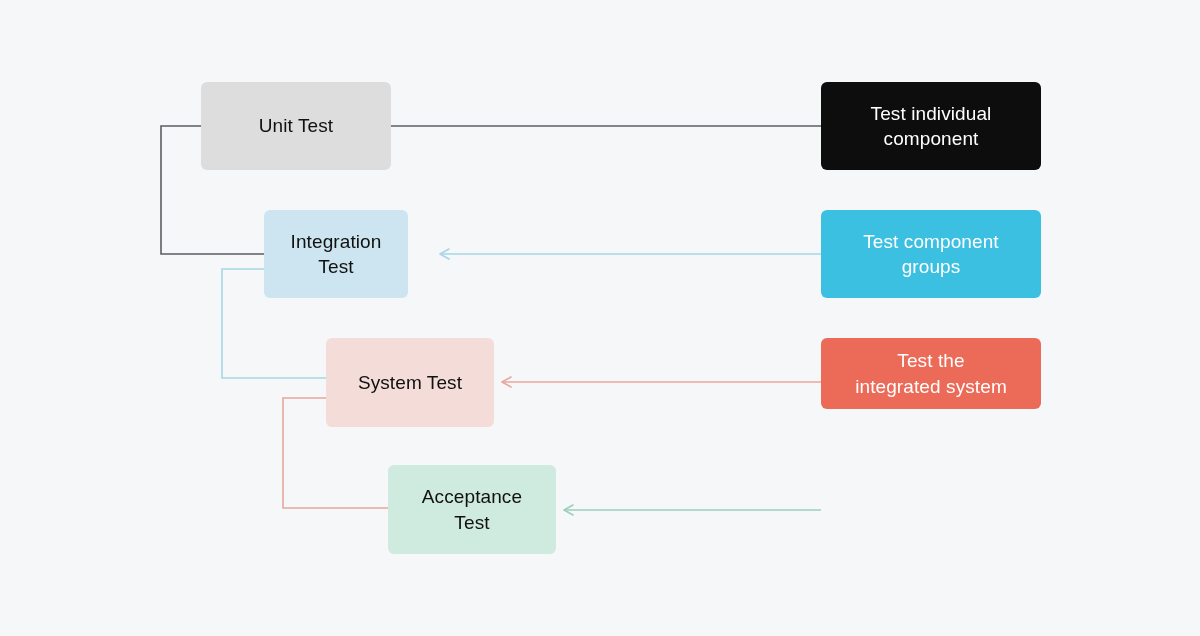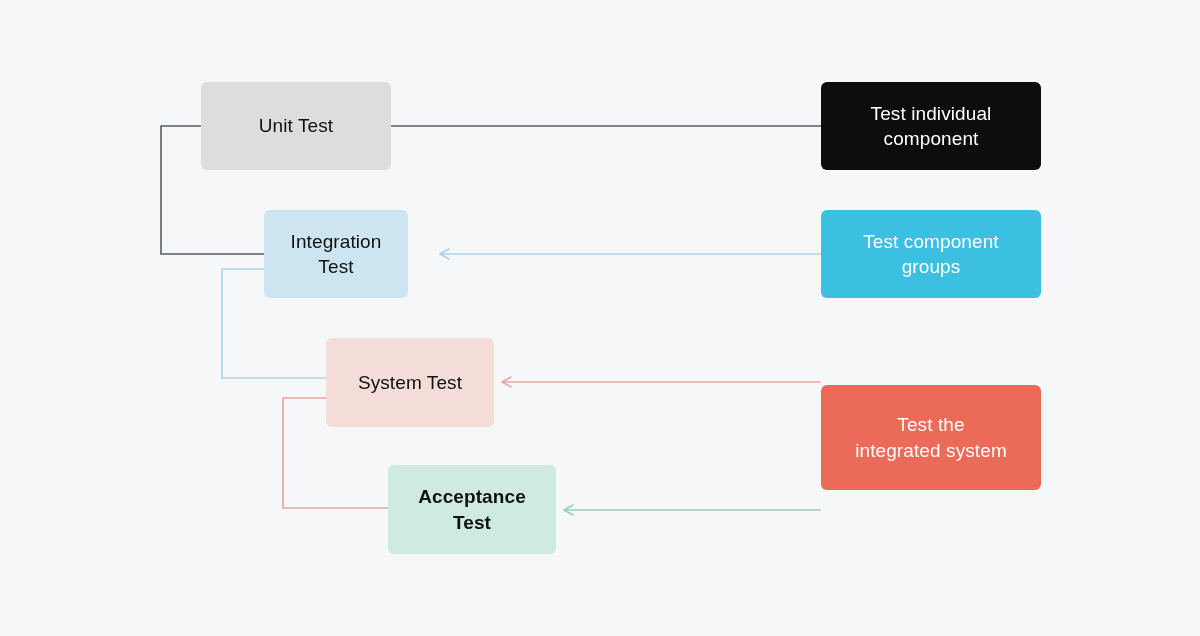--- a/index.html
+++ b/index.html
@@ -42,26 +42,26 @@
     letter-spacing: 0.1px;
   }
   .node .node-label {
     display: block;
     white-space: pre-line;
   }
   
   .stage-unit      { left: 201px; top: 82px;  width: 190px; height: 88px;  background: #dddddd; color: #111111; }
   .stage-integration{ left: 264px; top: 210px; width: 144px; height: 88px; background: #cde5f1; color: #111111; }
   .stage-system    { left: 326px; top: 338px; width: 168px; height: 89px;  background: #f4dcd8; color: #111111; }
-  .stage-acceptance{ left: 388px; top: 465px; width: 168px; height: 89px;  background: #cfeade; color: #111111; font-weight: bold; }
+  .stage-acceptance{ left: 388px; top: 465px; width: 168px; height: 89px;  background: #cfeade; color: #111111; }
 
   
   .desc-unit       { left: 821px; top: 82px;  width: 220px; height: 88px;  background: #0d0d0d; color: #ffffff; }
   .desc-integration{ left: 821px; top: 210px; width: 220px; height: 88px;  background: #3cc0e2; color: #ffffff; }
-  .desc-system     { left: 821px; top: 338px; width: 220px; height: 105px;  background: #ec6a58; color: #ffffff; margin-top: 47px; }
+  .desc-system     { left: 821px; top: 338px; width: 220px; height: 71px;  background: #ec6a58; color: #ffffff; }
   .desc-acceptance { left: 821px; top: 465px; width: 220px; height: 89px;  background: #34b98a; color: #ffffff; }
 </style>
 </head>
 <body>
 
 <div id="canvas">
 
   <svg class="edge-layer" width="1200" height="636" viewBox="0 0 1200 636" xmlns="http://www.w3.org/2000/svg">
 
     <g>

